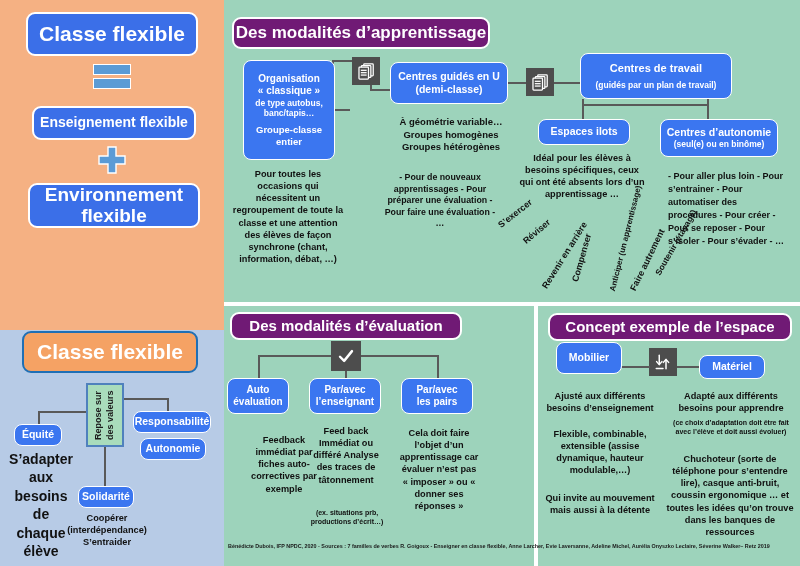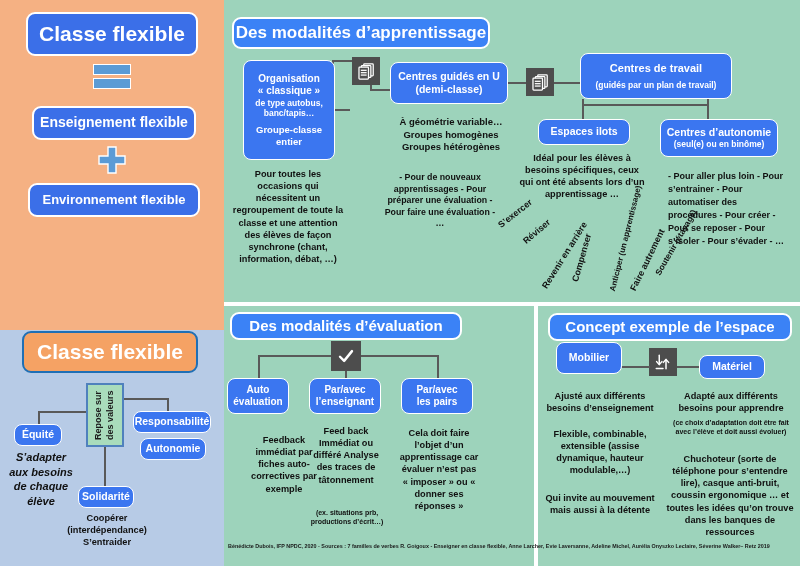--- a/index.html
+++ b/index.html
@@ -18,21 +18,21 @@
   .panel-green{background:#9dd3bb;}
 
   
   .title-pill{
     position:absolute;box-sizing:border-box;
     display:flex;align-items:center;justify-content:center;
     border-radius:9px;color:#ffffff;font-weight:bold;
     text-align:center;line-height:1.1;
   }
   .title-blue{background:#3b6fe8;border:2px solid #ffffff;}
-  .title-orange{background:#3b82f6;border:2px solid #ffffff;}
+  .title-orange{background:#701a75;border:2px solid #ffffff;}
   .title-orange-dk{background:#f5a264;border:2px solid #1f6fb5;}
 
   
   .node{
     position:absolute;box-sizing:border-box;
     background:#3b76f0;color:#ffffff;border-radius:8px;
     border:1px solid #ffffff;
     display:flex;flex-direction:column;align-items:center;justify-content:center;
     text-align:center;font-weight:bold;line-height:1.25;
     padding:3px 4px;
@@ -106,21 +106,21 @@
   </div>
 
   <div class="title-pill title-blue" style="left:32px;top:106px;width:164px;height:34px;font-size:14px;">Enseignement flexible</div>
 
   <div class="plus" style="left:98px;top:146px;width:28px;height:28px;">
     <svg width="28" height="28" viewBox="0 0 28 28">
       <path d="M10 1 H18 V10 H27 V18 H18 V27 H10 V18 H1 V10 H10 Z" fill="#5b9bd5" stroke="#ffffff" stroke-width="1.4"></path>
     </svg>
   </div>
 
-  <div class="title-pill title-blue" style="left:28px;top:183px;width:172px;height:34px;font-size:13px;">Environnement flexible</div>
+  <div class="title-pill title-blue" style="left:28px;top:183px;width:172px;height:45px;font-size:19px;">Environnement flexible</div>
 
   <div class="title-pill title-orange" style="left:232px;top:17px;width:258px;height:32px;font-size:17px;">Des modalités d’apprentissage</div>
 
   <div class="ln-h" style="left:334px;top:60px;width:24px;"></div>
   <div class="ln-v" style="left:332px;top:60px;height:50px;"></div>
   <div class="ln-h" style="left:332px;top:109px;width:18px;"></div>
   <div class="ln-v" style="left:356px;top:60px;height:22px;"></div>
   <div class="ln-h" style="left:356px;top:82px;width:14px;"></div>
   <div class="ln-h" style="left:370px;top:89px;width:26px;"></div>
   <div class="ln-v" style="left:370px;top:82px;height:9px;"></div>
@@ -216,21 +216,21 @@
   <div class="node" style="left:133px;top:411px;width:78px;height:22px;font-size:10.5px;">
     <span class="ln">Responsabilité</span>
   </div>
   <div class="node" style="left:140px;top:438px;width:66px;height:22px;font-size:10.5px;">
     <span class="ln">Autonomie</span>
   </div>
   <div class="node" style="left:78px;top:486px;width:56px;height:22px;font-size:10.5px;">
     <span class="ln">Solidarité</span>
   </div>
 
-  <div class="txt" style="left:8px;top:450px;width:66px;font-size:11px;font-style:italic;">S’adapter aux besoins de chaque élève</div>
+  <div class="txt" style="left:8px;top:450px;width:66px;font-size:14px;">S’adapter aux besoins de chaque élève</div>
   <div class="txt" style="left:62px;top:512px;width:90px;font-size:9.2px;">Coopérer (interdépendance) S’entraider</div>
 
   <div class="title-pill title-orange" style="left:230px;top:312px;width:232px;height:28px;font-size:15px;">Des modalités d’évaluation</div>
 
   <div class="icon-sq" style="left:331px;top:341px;width:30px;height:30px;">
     <svg width="18" height="18" viewBox="0 0 24 24" fill="none" stroke="#ffffff" stroke-width="3.2" stroke-linecap="round" stroke-linejoin="round">
       <path d="M4 13 L9.5 18.5 L20 5.5"></path>
     </svg>
   </div>
 

